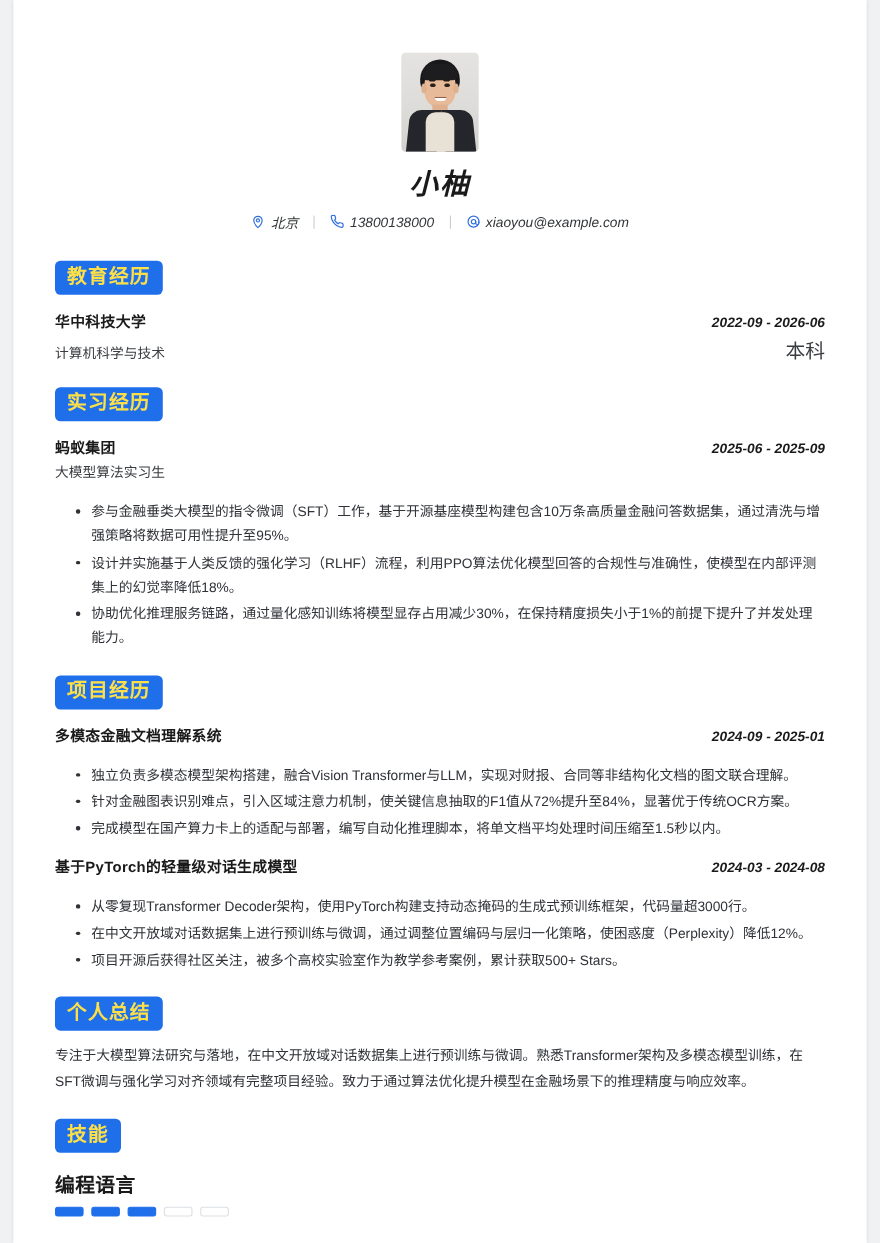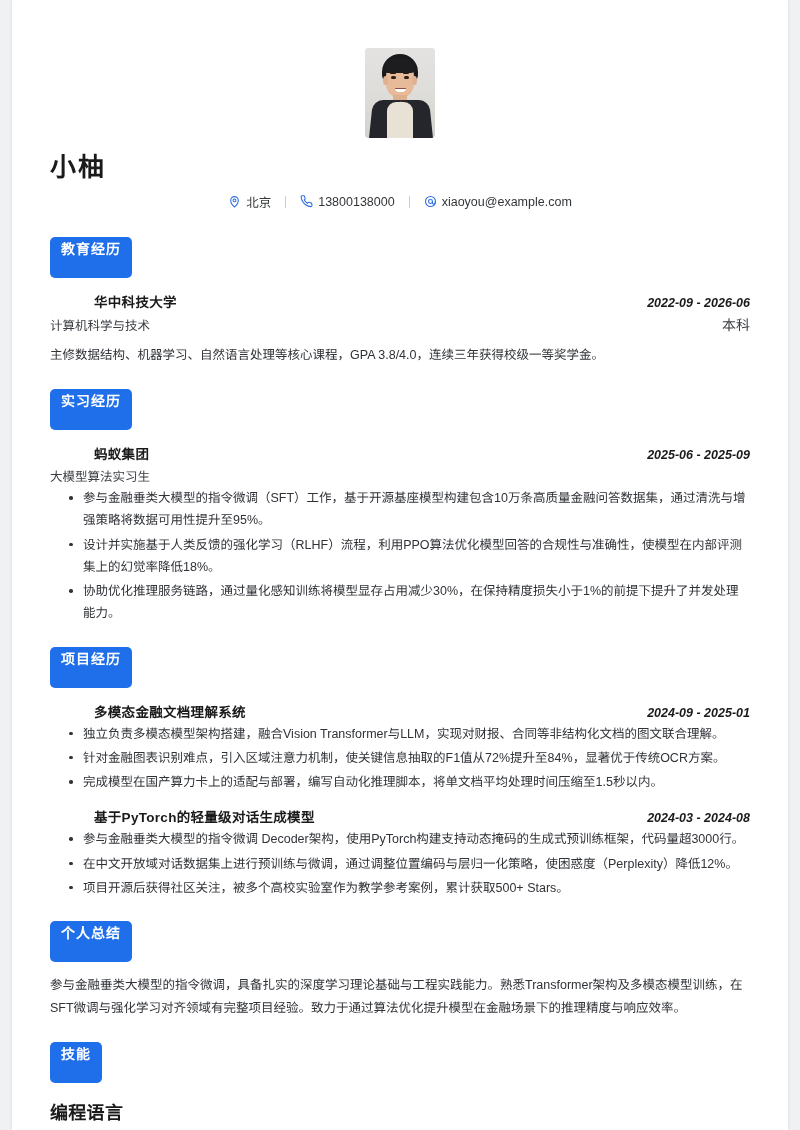--- a/index.html
+++ b/index.html
@@ -25,21 +25,21 @@
   .resume-page {
     position: relative;
     width: 776px;
     min-height: 1130px;
     background: #ffffff;
     box-shadow: 0 0 3px rgba(0,0,0,0.10);
     padding: 48px 38px 0 38px;
   }
 
   
-  .header { padding-bottom: 4px; }
+  .header { text-align: center; padding-bottom: 4px; font-style: italic; }
 
   .avatar-wrap {
     width: 70px;
     height: 90px;
     margin: 0 auto 14px auto;
     border-radius: 4px;
     overflow: hidden;
     background: #d9d9d7;
     position: relative;
   }
@@ -106,76 +106,75 @@
     background: #c9ccd1;
   }
   .c-icon { display:inline-flex; width:13px; height:13px; color:#2f6fe0; }
   .c-icon svg { width: 13px; height: 13px; display:block; }
 
   
   .section { margin-top: 22px; }
   .section-badge {
     display: inline-block;
     background: #1f6feb;
-    color: #ffffff;
-    font-size: 14px;
+    color: #fde047;
+    font-size: 18px;
     font-weight: 700;
     letter-spacing: 1px;
-    padding: 5px 11px 22px 11px;
+    padding: 5px 11px 8px 11px;
     border-radius: 5px;
     line-height: 1;
   }
 
   
   .entry { margin-top: 13px; }
   .entry-top {
     display: flex;
     justify-content: space-between;
     align-items: baseline;
   }
   .entry-title {
     font-size: 13.5px;
     font-weight: 700;
     color: #1a1a1a;
     letter-spacing: 0.3px;
-    margin-left: 44px;
   }
   .entry-date {
     font-size: 12.5px;
     font-weight: 700;
     color: #1a1a1a;
     white-space: nowrap;
     font-style: italic;
   }
   .entry-sub-row {
     display: flex;
     justify-content: space-between;
     align-items: baseline;
     margin-top: 3px;
   }
   .entry-sub {
     font-size: 12.5px;
     color: #3a3d42;
   }
   .entry-sub-right {
-    font-size: 14px;
+    font-size: 18px;
     color: #3a3d42;
     white-space: nowrap;
     text-align: center;
   }
 
   .entry-desc {
     margin-top: 11px;
     font-size: 12.5px;
     line-height: 1.75;
     color: #2f3237;
   }
 
   ul.bullets {
-    margin-top: 2px;
+    margin-top: 16px;
     padding-left: 19px;
     list-style: none;
   }
   ul.bullets li {
     position: relative;
     font-size: 12.5px;
     line-height: 1.78;
     color: #2f3237;
     margin-bottom: 2px;
     padding-left: 14px;
@@ -298,21 +297,20 @@
     <div id="sections-host">
         <div class="section"><span class="section-badge">教育经历</span><div class="entry">
             <div class="entry-top">
               <div class="entry-title">华中科技大学</div>
               <div class="entry-date">2022-09 - 2026-06</div>
             </div>
             <div class="entry-sub-row">
               <div class="entry-sub">计算机科学与技术</div>
               <div class="entry-sub-right">本科</div>
             </div>
-            <div class="entry-desc">主修数据结构、机器学习、自然语言处理等核心课程，GPA 3.8/4.0，连续三年获得校级一等奖学金。</div>
           </div></div>
         <div class="section"><span class="section-badge">实习经历</span><div class="entry">
             <div class="entry-top">
               <div class="entry-title">蚂蚁集团</div>
               <div class="entry-date">2025-06 - 2025-09</div>
             </div>
             <div class="entry-sub-row">
               <div class="entry-sub">大模型算法实习生</div>
               <div class="entry-sub-right"></div>
             </div>
@@ -331,30 +329,30 @@
               <li>独立负责多模态模型架构搭建，融合Vision Transformer与LLM，实现对财报、合同等非结构化文档的图文联合理解。</li>
               <li>针对金融图表识别难点，引入区域注意力机制，使关键信息抽取的F1值从72%提升至84%，显著优于传统OCR方案。</li>
               <li>完成模型在国产算力卡上的适配与部署，编写自动化推理脚本，将单文档平均处理时间压缩至1.5秒以内。</li>
             </ul>
           </div><div class="entry">
             <div class="entry-top">
               <div class="entry-title">基于PyTorch的轻量级对话生成模型</div>
               <div class="entry-date">2024-03 - 2024-08</div>
             </div>
             <ul class="bullets">
-              <li>参与金融垂类大模型的指令微调 Decoder架构，使用PyTorch构建支持动态掩码的生成式预训练框架，代码量超3000行。</li>
+              <li>从零复现Transformer Decoder架构，使用PyTorch构建支持动态掩码的生成式预训练框架，代码量超3000行。</li>
               <li>在中文开放域对话数据集上进行预训练与微调，通过调整位置编码与层归一化策略，使困惑度（Perplexity）降低12%。</li>
               <li>项目开源后获得社区关注，被多个高校实验室作为教学参考案例，累计获取500+ Stars。</li>
             </ul>
           </div></div>
       </div>
 
     <div class="section">
       <span class="section-badge">个人总结</span>
-      <div class="summary-text">参与金融垂类大模型的指令微调，具备扎实的深度学习理论基础与工程实践能力。熟悉Transformer架构及多模态模型训练，在SFT微调与强化学习对齐领域有完整项目经验。致力于通过算法优化提升模型在金融场景下的推理精度与响应效率。</div>
+      <div class="summary-text">专注于大模型算法研究与落地，在中文开放域对话数据集上进行预训练与微调。熟悉Transformer架构及多模态模型训练，在SFT微调与强化学习对齐领域有完整项目经验。致力于通过算法优化提升模型在金融场景下的推理精度与响应效率。</div>
     </div>
 
     <div class="section">
       <span class="section-badge">技能</span>
       <div id="skills-host">
           <div class="skill-block">
             <div class="skill-name">编程语言</div>
             <div class="skill-bar">
               <span class="seg filled"></span>
               <span class="seg filled"></span>

